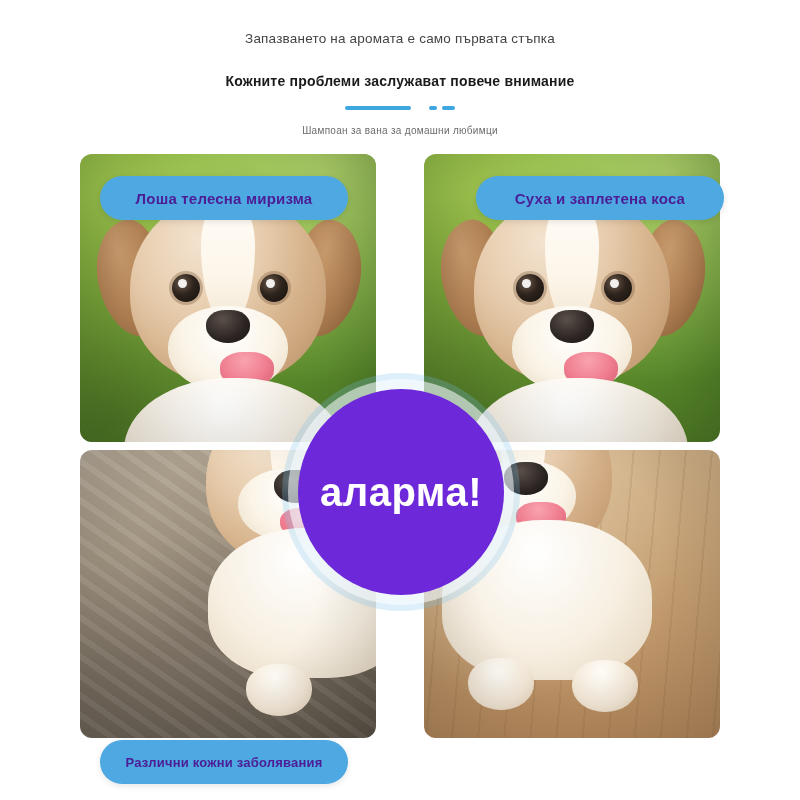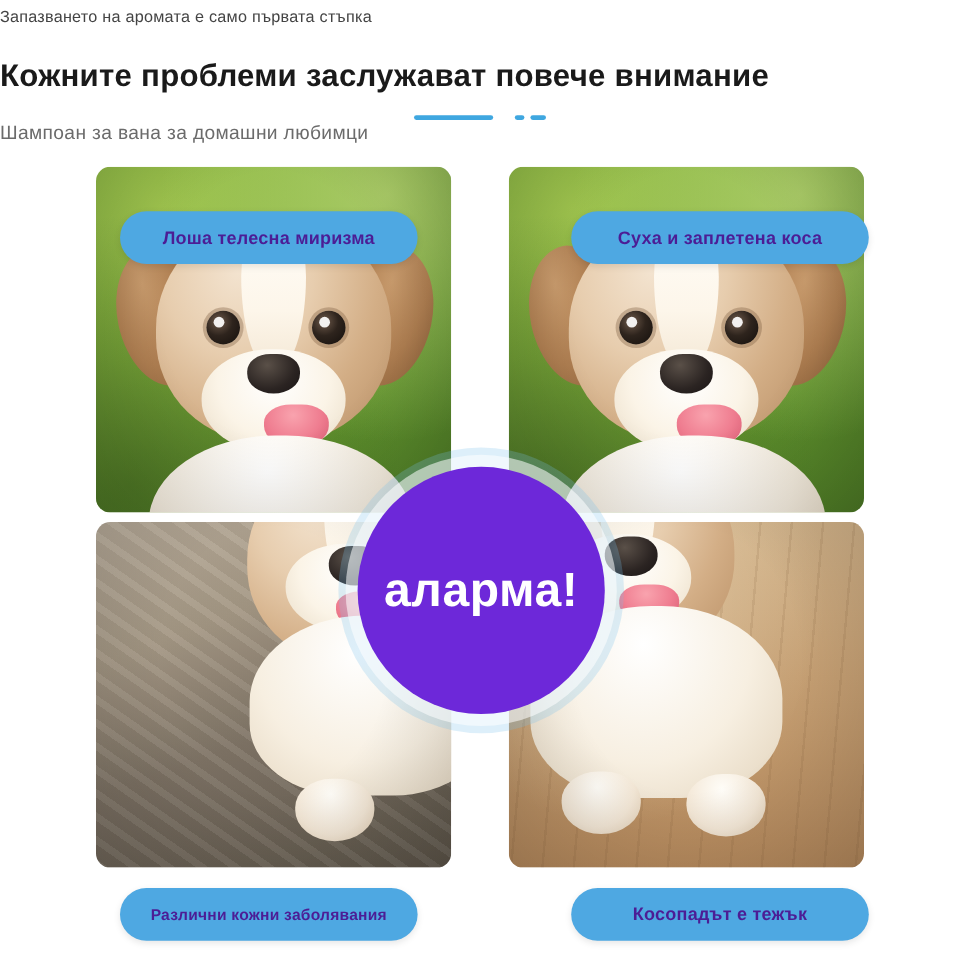--- a/index.html
+++ b/index.html
@@ -12,32 +12,32 @@
   }
   .page {
     position: relative;
     width: 800px;
     height: 800px;
     background: #ffffff;
   }
 
   
   .header {
-    padding-top: 5px;
-    text-align: left;
+    padding-top: 30px;
+    text-align: center;
   }
   .eyebrow {
     font-size: 13.5px;
     color: #444444;
     letter-spacing: 0.2px;
     line-height: 1.4;
   }
   .headline {
     margin-top: 24px;
-    font-size: 26px;
+    font-size: 14px;
     font-weight: bold;
     color: #1a1a1a;
     letter-spacing: 0.2px;
   }
   .divider {
     margin: 16px auto 0 auto;
     width: 110px;
     height: 6px;
     position: relative;
   }
@@ -62,22 +62,22 @@
   .divider .dot2 {
     position: absolute;
     top: 1px;
     right: 0;
     width: 13px;
     height: 4px;
     border-radius: 2px;
     background: #3fa7e0;
   }
   .subcaption {
-    margin-top: 2px;
-    font-size: 16px;
+    margin-top: 14px;
+    font-size: 10px;
     color: #6b6b6b;
     letter-spacing: 0.3px;
   }
 
   
   .grid {
     position: relative;
     margin: 18px auto 0 auto;
     width: 736px;
     height: 600px;
@@ -320,17 +320,16 @@
         <div class="pup paw" style="left:44px; top:208px;"></div>
         <div class="pup paw" style="left:148px; top:210px;"></div>
         <div class="shade"></div>
       </div>
     </div>
   </div>
 
   <div class="label top-left">Лоша телесна миризма</div>
   <div class="label top-right">Суха и заплетена коса</div>
   <div class="label bottom-left">Различни кожни заболявания</div>
-  <div class="label bottom-right">Косопадът е тежък</div>
 
   <div class="alarm">аларма!</div>
 
 </div>
 
 </body></html>

